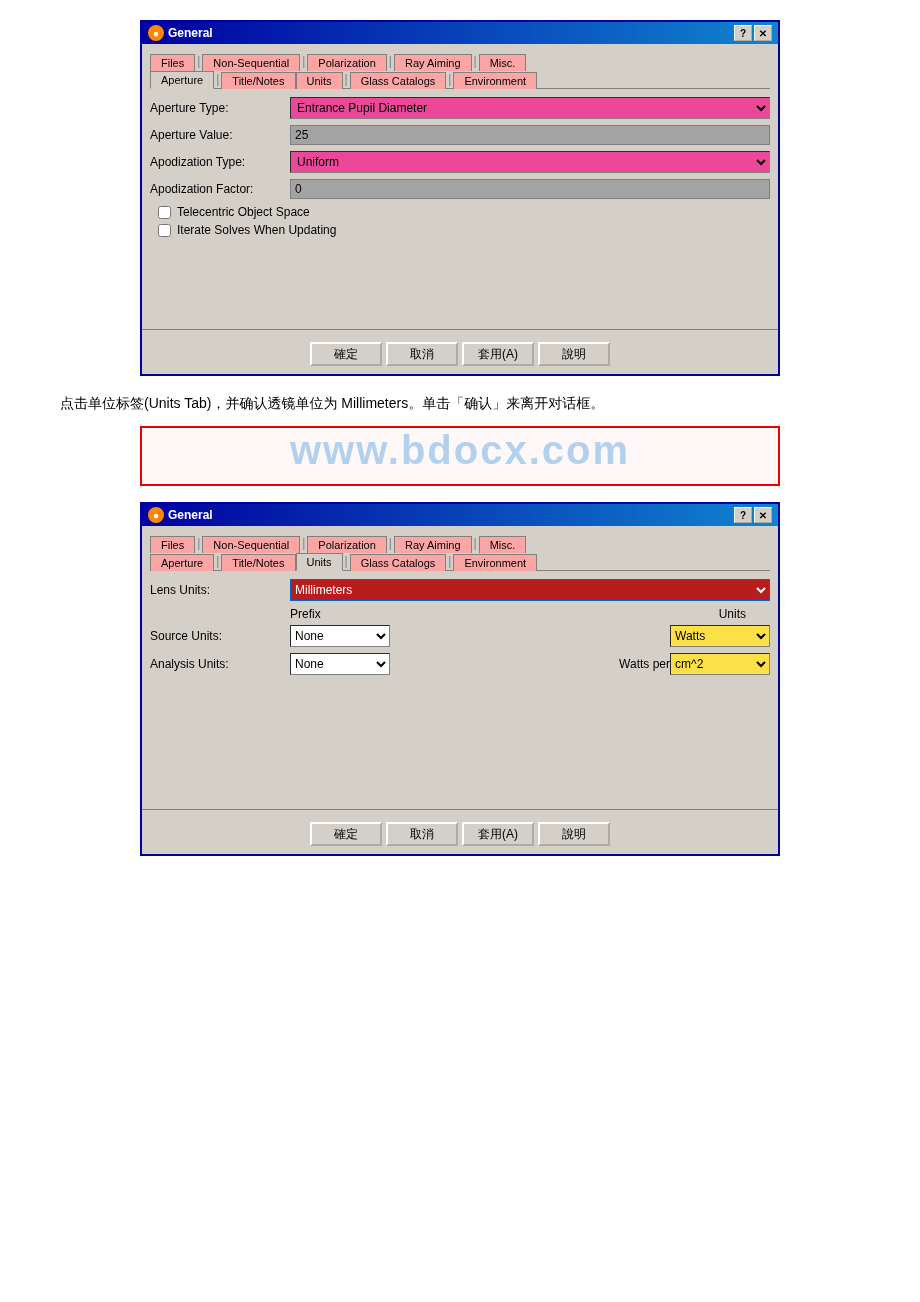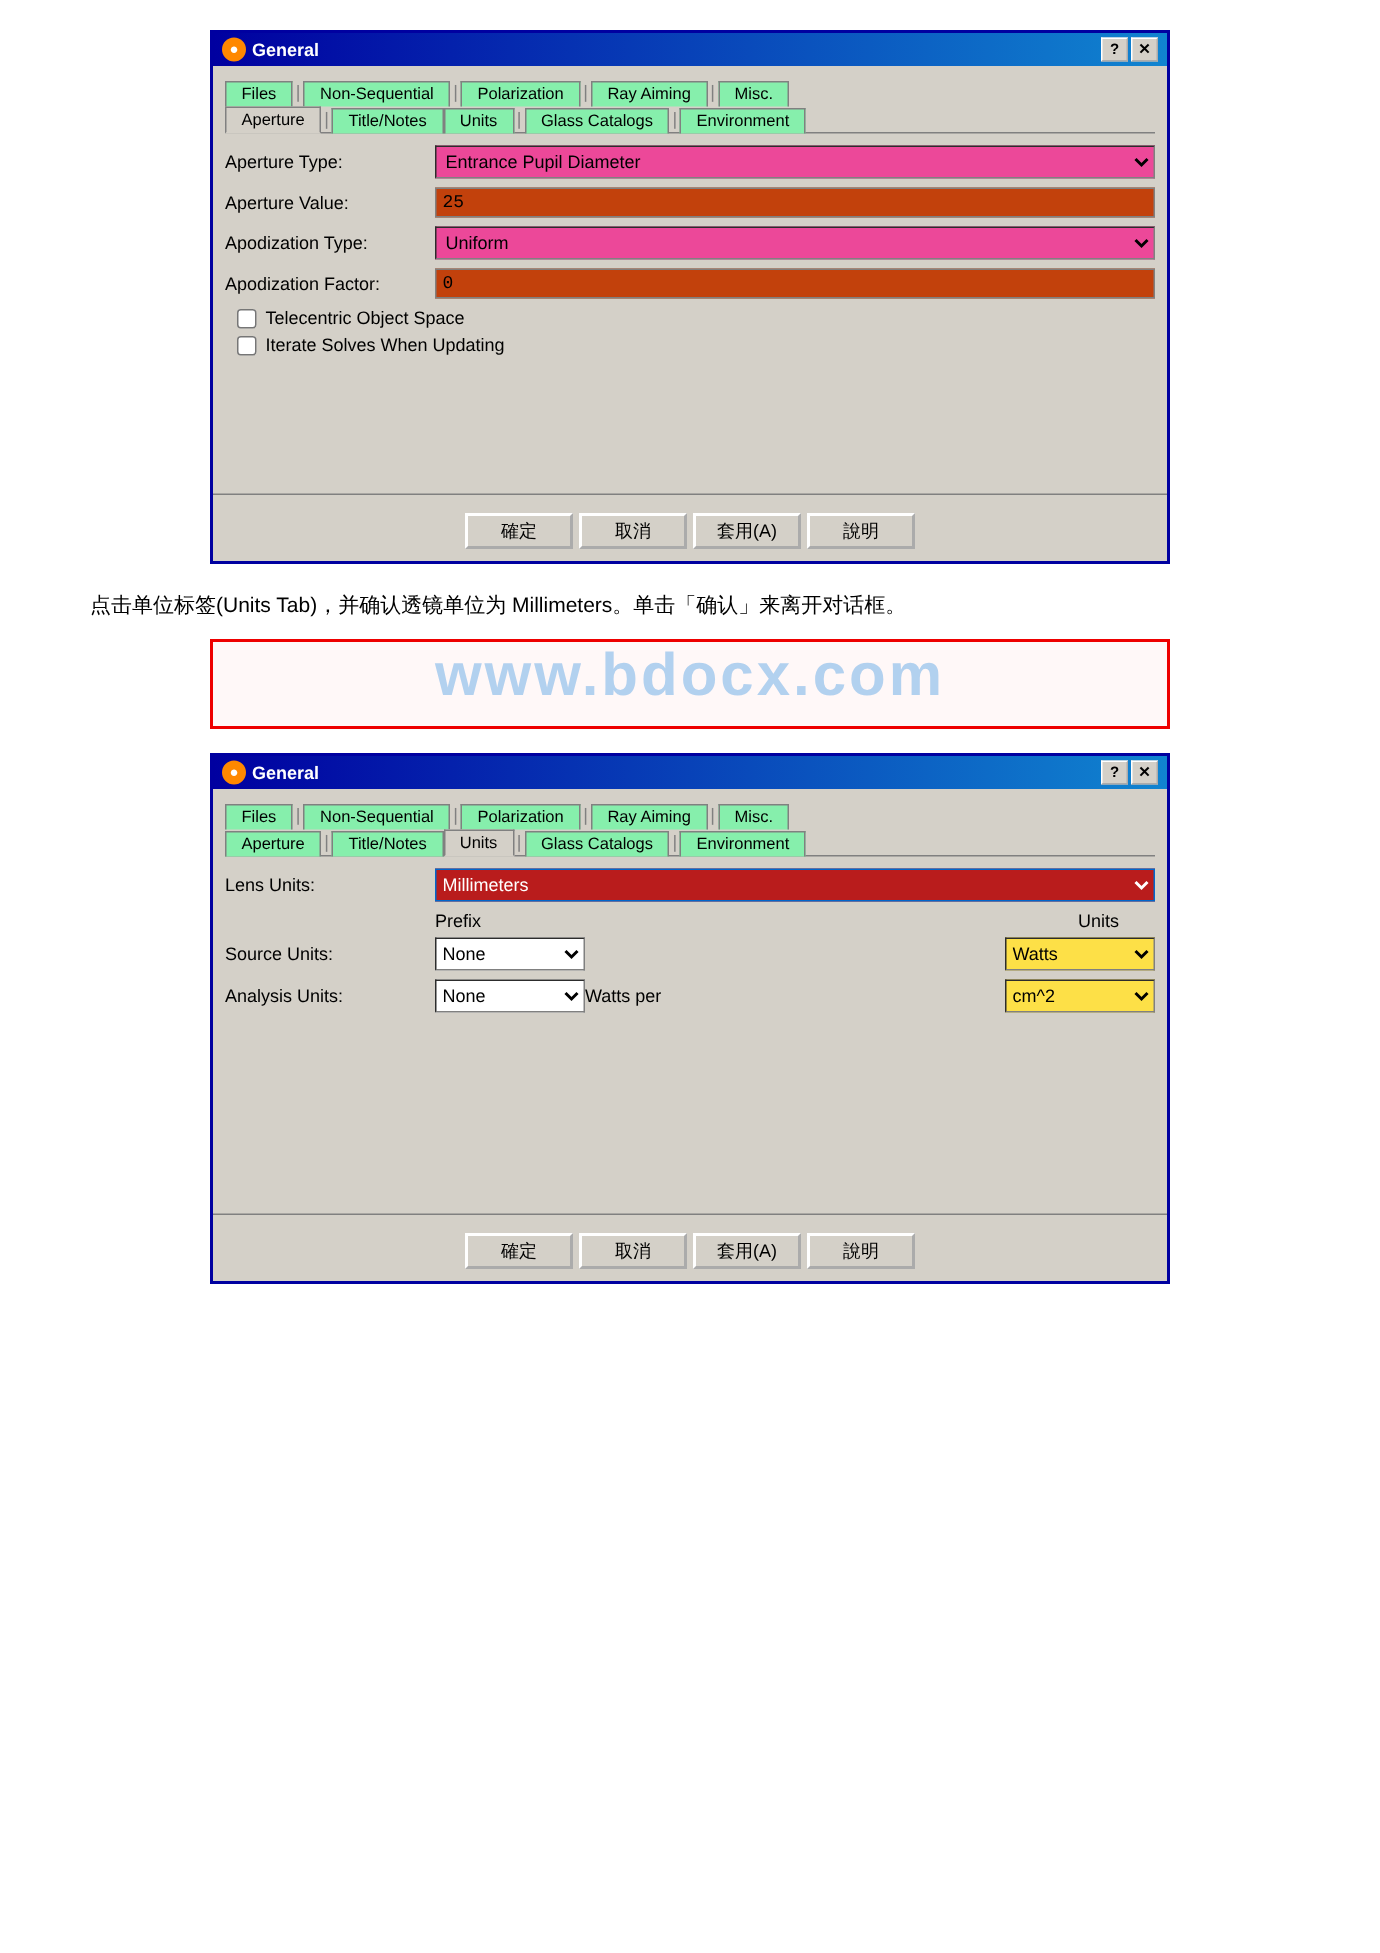--- a/index.html
+++ b/index.html
@@ -68,21 +68,21 @@
       cursor: pointer;
       color: #000;
     }
 
     .dialog-content {
       padding: 8px;
     }
 
     .tab {
       padding: 2px 10px;
-      background: #86efac;
+      background: #fca5a5;
       border: 1px solid #808080;
       border-bottom: none;
       font-size: 11px;
       cursor: pointer;
       position: relative;
       top: 1px;
       white-space: nowrap;
     }
 
     .tab.active {
@@ -101,24 +101,24 @@
     .form-label {
       width: 140px;
       font-size: 12px;
       flex-shrink: 0;
     }
 
     .form-input {
       flex: 1;
       height: 20px;
       border: 1px solid #808080;
-      background: #c2410c;
+      background: #a3a3a3;
       padding: 1px 4px;
       font-size: 12px;
-      font-family: Liberation Mono, monospace;
+      font-family: Liberation Sans, sans-serif;
     }
 
     .form-select {
       flex: 1;
       height: 22px;
       border: 1px inset #808080;
       background: #ec4899;
       padding: 1px 2px;
       font-size: 12px;
       font-family: inherit;
@@ -227,21 +227,21 @@
       width: 100px;
       height: 22px;
       border: 1px inset #808080;
       background: #fff;
       font-size: 12px;
       font-family: inherit;
     }
 
     .sa-middle {
       flex: 1;
-      text-align: left;
+      text-align: right;
       font-size: 12px;
     }
 
     .sa-units-select {
       width: 100px;
       height: 22px;
       border: 1px inset #808080;
       background: #fde047;
       font-size: 12px;
       font-family: inherit;

